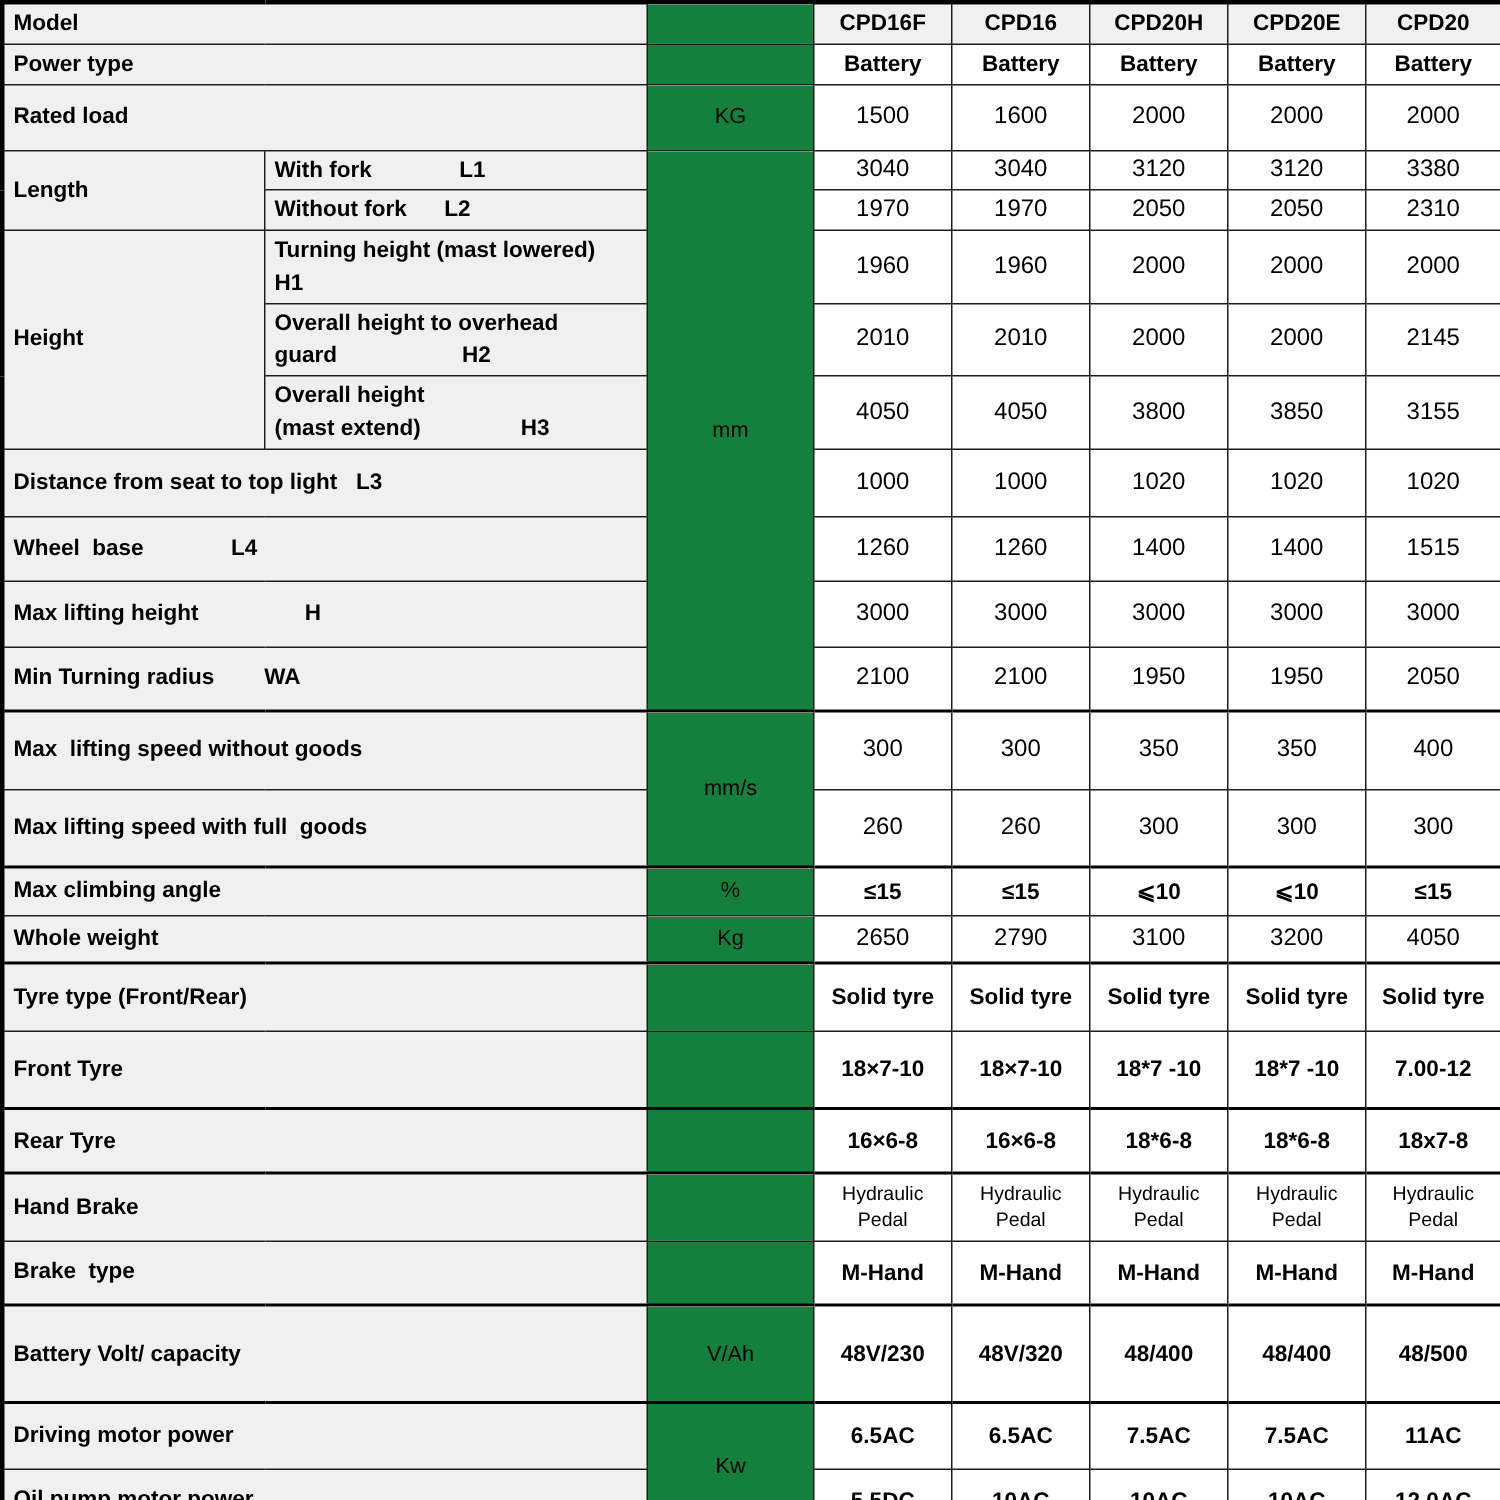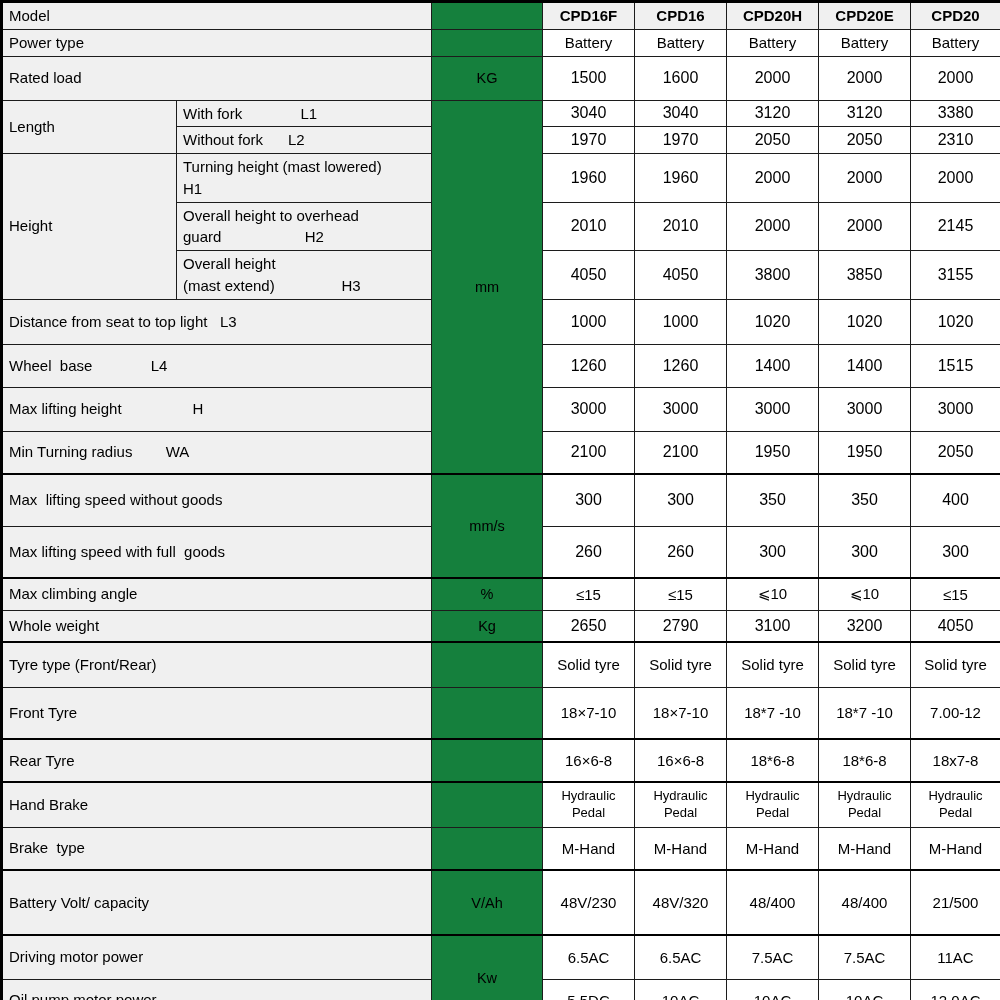--- a/index.html
+++ b/index.html
@@ -1,29 +1,29 @@
 <!DOCTYPE html>
 <html><head>
 <meta charset="utf-8">
 <style>
   html,body { margin:0; padding:0; background:#fff; }
   body { font-family:"Liberation Sans", sans-serif; color:#000; }
   table.spec { width:1000px; border-collapse:collapse; table-layout:fixed; border:3px solid #000; }
   td { border:1px solid #1c1c1c; vertical-align:middle; overflow:hidden; padding:0; }
   tr.thick td { border-top:2px solid #000; }
   .lbl {
-    background:#f0f0f0; font-weight:400; font-size:15px; text-align:left;
+    background:#f0f0f0; font-weight:700; font-size:15px; text-align:left;
     padding:2px 4px 2px 6px; white-space:pre-wrap; line-height:1.45;
   }
   .model {
     background:#f0f0f0; font-weight:700; font-size:15px; text-align:center;margin-top:24px;
   }
   .unit { background:#15803d; font-size:14.5px; text-align:center; }
   .val  { background:#fff; font-size:16px;  text-align:center; }
-  .val.sm { font-size:15px; }
+  .val.sm { font-size:15px;font-weight:bold; }
   .val.two { font-size:13px; line-height:1.3; white-space:pre-line; }
 </style>
 </head>
 <body>
 
 <table class="spec">
   <colgroup>
     <col style="width:175px">
       <col style="width:255px">
       <col style="width:111px">
@@ -246,21 +246,21 @@
     <td class="val sm">M-Hand</td>
   </tr>
 
   <tr style="height:65px" class="thick">
     <td colspan="2" class="lbl">Battery Volt/ capacity</td>
     <td class="unit">V/Ah</td>
     <td class="val sm">48V/230</td>
     <td class="val sm">48V/320</td>
     <td class="val sm">48/400</td>
     <td class="val sm">48/400</td>
-    <td class="val sm">21/500</td>
+    <td class="val sm">48/500</td>
   </tr>
 
   <tr style="height:44px" class="thick">
     <td colspan="2" class="lbl">Driving motor power</td>
     <td rowspan="2" class="unit">Kw</td>
     <td class="val sm">6.5AC</td>
     <td class="val sm">6.5AC</td>
     <td class="val sm">7.5AC</td>
     <td class="val sm">7.5AC</td>
     <td class="val sm">11AC</td>

